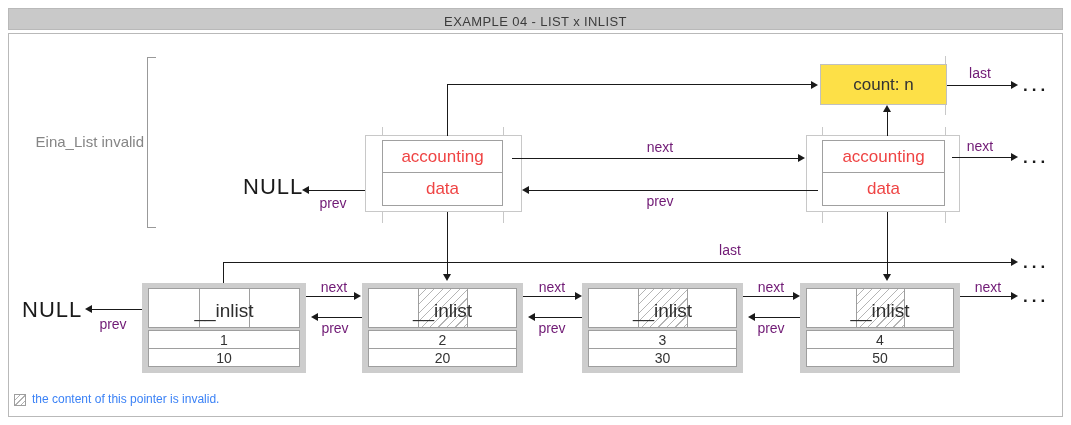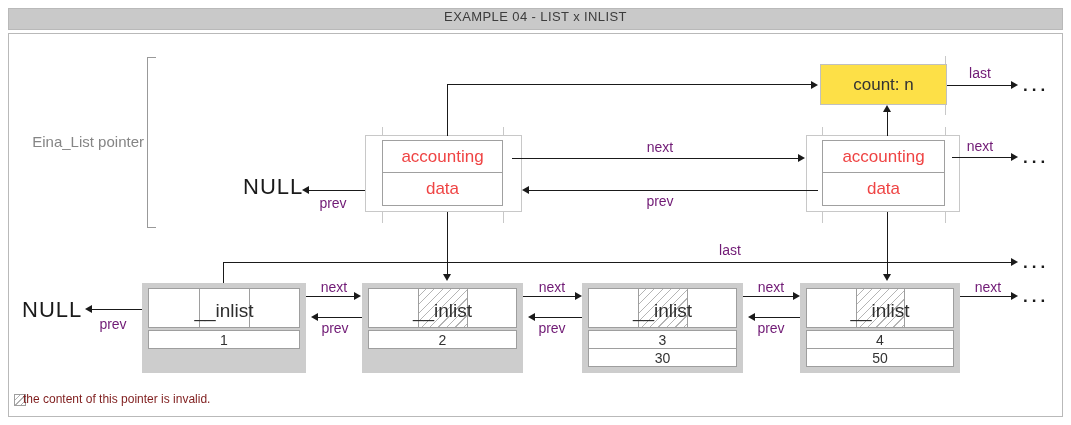--- a/index.html
+++ b/index.html
@@ -1,20 +1,20 @@
 <!DOCTYPE html>
 <html><head>
 <meta charset="utf-8">
 <style>
   html,body{margin:0;padding:0;background:#fff}
   .canvas{position:relative;width:1071px;height:425px;background:#fff;
           font-family:"Liberation Sans",sans-serif;overflow:hidden}
   
   .titlebar{position:absolute;left:8px;top:8px;width:1055px;height:22px;background:#c9c9c9;
-            border:1px solid #b9b9b9;box-sizing:border-box;display:flex;align-items:flex-start;justify-content:center;
+            border:1px solid #b9b9b9;box-sizing:border-box;display:flex;align-items:flex-end;justify-content:center;
             font-size:13px;color:#3c3c3c;letter-spacing:.4px}
   .frame{position:absolute;left:8px;top:33px;width:1055px;height:384px;border:1px solid #b9b9b9;box-sizing:border-box}
   
   .lh{position:absolute;height:1px;background:#1a1a1a}
   .lv{position:absolute;width:1px;background:#1a1a1a}
   .glv{position:absolute;width:1px;background:#c8c8c8}
   .ah{position:absolute;width:0;height:0}
   .ah.r{border-top:4px solid transparent;border-bottom:4px solid transparent;border-left:7px solid #1a1a1a}
   .ah.l{border-top:4px solid transparent;border-bottom:4px solid transparent;border-right:7px solid #1a1a1a}
   .ah.u{border-left:4px solid transparent;border-right:4px solid transparent;border-bottom:7px solid #1a1a1a}
@@ -41,34 +41,34 @@
   .hatchcell{position:absolute;top:0;bottom:0;left:33.3%;width:33.4%;
              background:repeating-linear-gradient(135deg,#fff 0 5px,#b5b5b5 5px 6px)}
   .inlbl{position:absolute;left:0;right:0;top:5px;height:46px;display:flex;align-items:center;justify-content:center;
          font-size:19px;color:#2e2e2e;z-index:2}
   .numrow,.valrow{position:absolute;left:6px;right:6px;height:19px;background:#fff;border:1px solid #9e9e9e;
          box-sizing:border-box;display:flex;align-items:center;justify-content:center;font-size:14px;color:#333}
   .numrow{top:47px}.valrow{top:65px}
   
   .lgswatch{position:absolute;left:14px;top:394px;width:12px;height:12px;border:1px solid #9e9e9e;box-sizing:border-box;
             background:repeating-linear-gradient(135deg,#fff 0 3px,#b0b0b0 3px 4px)}
-  .lgtext{position:absolute;left:23px;top:393px;height:13px;line-height:13px;font-size:12px;color:#7f1d1d}
+  .lgtext{position:absolute;left:32px;top:393px;height:13px;line-height:13px;font-size:12px;color:#3b82f6}
 </style>
 </head>
 <body>
 
 <div class="canvas">
 
   <div class="titlebar">
     <span>EXAMPLE 04 - LIST x INLIST</span>
   </div>
   <div class="frame"></div>
 
   <div class="bracket"></div>
-  <div class="sidelbl">Eina_List pointer</div>
+  <div class="sidelbl">Eina_List invalid</div>
 
   <div class="nulltxt" style="left:243px;top:176px">NULL</div>
   <div class="lh" style="left:309px;top:190px;width:57px"></div>
   <div class="ah l" style="left:302px;top:186px"></div>
   <div class="lbl" style="left:310px;top:196px;width:46px">prev</div>
 
   <div class="glv" style="left:382px;top:127px;height:96px"></div>
   <div class="glv" style="left:503px;top:127px;height:96px"></div>
   <div class="ebox-outer" style="left:365px;top:135px;width:157px;height:77px"></div>
   <div class="ebox-inner" style="left:382px;top:140px;width:121px;height:66px">
@@ -129,37 +129,39 @@
   <div class="ah l" style="left:85px;top:305px"></div>
   <div class="lbl" style="left:88px;top:317px;width:50px">prev</div>
 
   <div class="node" style="left:142px;width:164px">
     <div class="toprow">
       <div class="cdiv c1"></div>
       <div class="cdiv c2"></div>
     </div>
     <div class="inlbl">__inlist</div>
     <div class="numrow">1</div>
+    <div class="valrow">10</div>
   </div>
 
   <div class="lh" style="left:306px;top:296px;width:48px"></div>
   <div class="ah r" style="left:354px;top:292px"></div>
   <div class="lbl" style="left:304px;top:280px;width:60px">next</div>
   <div class="lh" style="left:318px;top:317px;width:56px"></div>
   <div class="ah l" style="left:311px;top:313px"></div>
   <div class="lbl" style="left:305px;top:321px;width:60px">prev</div>
 
   <div class="node" style="left:362px;width:161px">
     <div class="toprow">
       <div class="hatchcell"></div>
       <div class="cdiv c1"></div>
       <div class="cdiv c2"></div>
     </div>
     <div class="inlbl">__inlist</div>
     <div class="numrow">2</div>
+    <div class="valrow">20</div>
   </div>
 
   <div class="lh" style="left:523px;top:296px;width:52px"></div>
   <div class="ah r" style="left:575px;top:292px"></div>
   <div class="lbl" style="left:522px;top:280px;width:60px">next</div>
   <div class="lh" style="left:535px;top:317px;width:59px"></div>
   <div class="ah l" style="left:528px;top:313px"></div>
   <div class="lbl" style="left:522px;top:321px;width:60px">prev</div>
 
   <div class="node" style="left:582px;width:161px">

